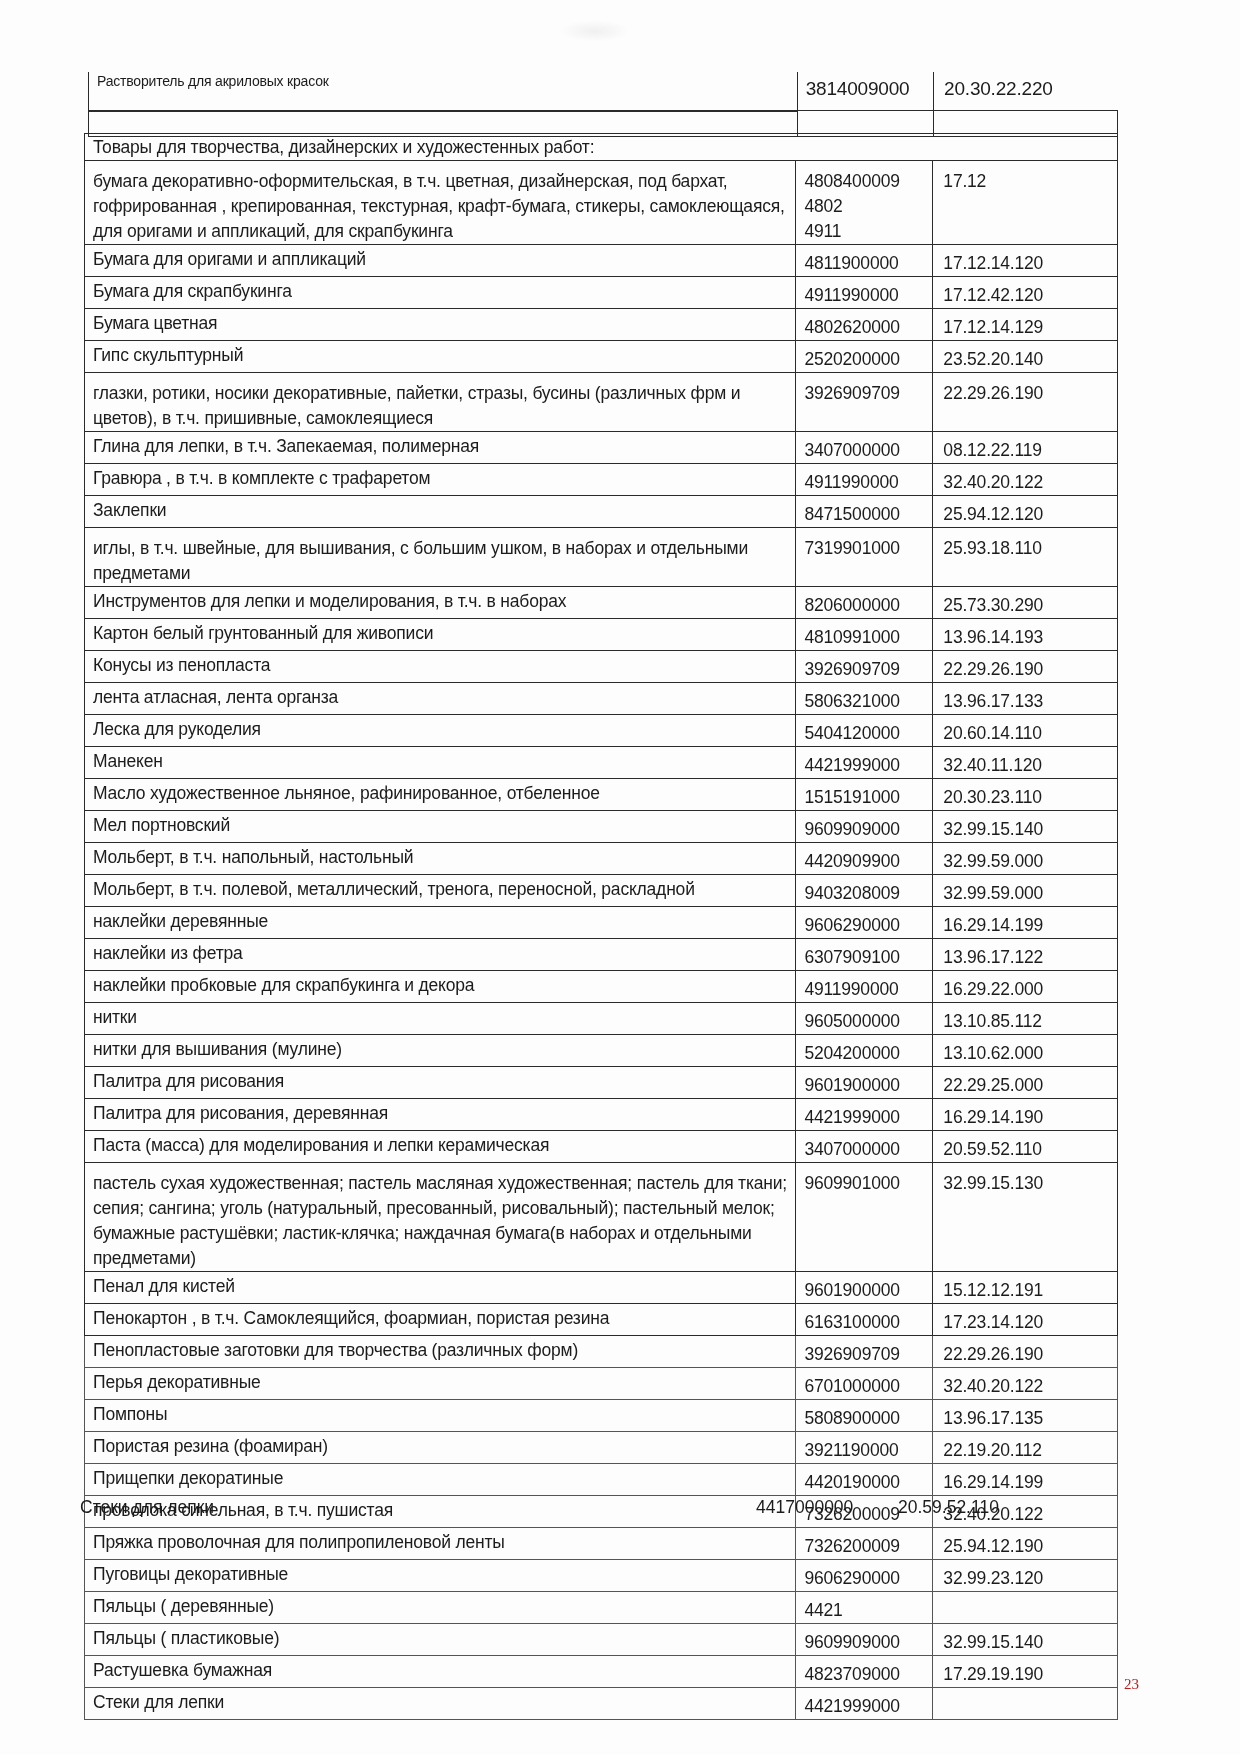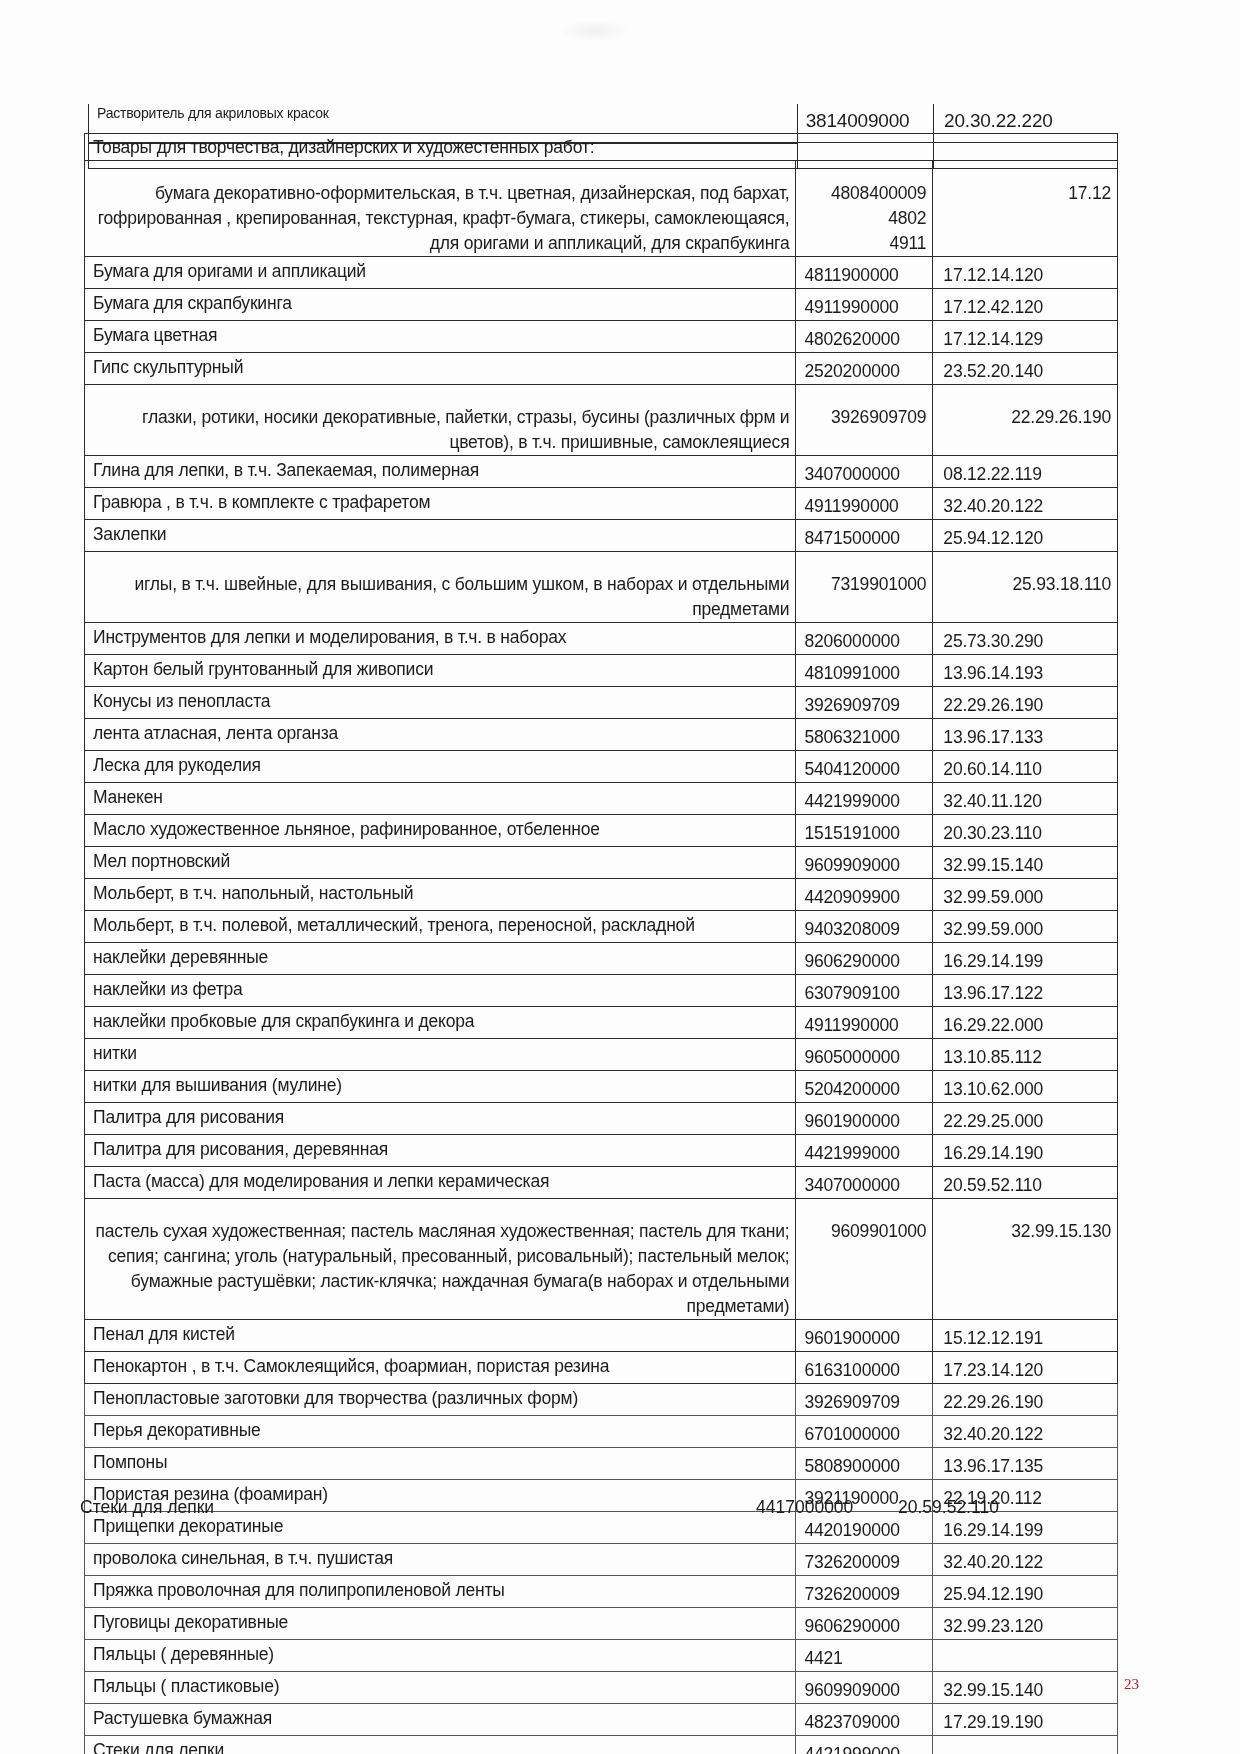--- a/index.html
+++ b/index.html
@@ -4,21 +4,21 @@
 <style>
   html, body { margin: 0; padding: 0; background: #ffffff; }
   body {
     width: 1240px; height: 1754px; position: relative; overflow: hidden;
     font-family: "Liberation Sans", "DejaVu Sans", sans-serif;
     color: #1c1c1c;
   }
   .page { position: absolute; left: 0; top: 0; width: 1240px; height: 1754px; background: #fdfdfd; }
   .top-table {
     position: absolute; left: 88px; top: 72px; width: 1030px;
-    border-collapse: collapse; table-layout: fixed; margin-top: 32px;
+    border-collapse: collapse; table-layout: fixed;
   }
   .main-table {
     position: absolute; left: 84px; top: 133px; width: 1034px;
     border-collapse: collapse; table-layout: fixed;
   }
   table td {
     border: 1.4px solid #2a2a2a;
     vertical-align: top;
     padding: 2px 6px 0 8px;
     font-size: 17.5px;
@@ -31,21 +31,21 @@
   td.code { font-size: 17.5px; padding-top: 6px; }
   td.okpd { padding-left: 10px; }
   .top-table td { border-top: none; }
   .top-table .first-row td { height: 30px; font-size: 14px; line-height: 18px; padding-top: 0; }
   .top-table .first-row td.code, .top-table .first-row td.okpd { font-size: 19px; padding-top: 8px; }
   .top-table .first-row td:first-child { border-bottom-width: 2px; }
   .top-table .empty-row td { height: 22px; }
   .top-table .first-row td:nth-child(2), .top-table .first-row td:nth-child(3) { border-top: none; }
   .top-table .first-row td:last-child { border-right: none; }
   .section td { font-weight: normal; font-size: 17.5px; padding-top: 1px; height: 24px; }
-  .multi td { padding-top: 20px; text-align: right; }
+  .multi td { padding-top: 8px; }
   .dotted td { border-style: solid; border-color: #555; border-width: 1px; }
   .last-line {
     position: absolute; left: 80px; top: 1497px; width: 1040px; height: 28px;
     font-size: 17.5px;
   }
   .last-line span { position: absolute; top: 0; }
   .page-number {
     position: absolute; left: 1124px; top: 1676px; font-size: 15px;
     font-family: "Liberation Serif", "DejaVu Serif", serif; color: #b91c1c;
   }

